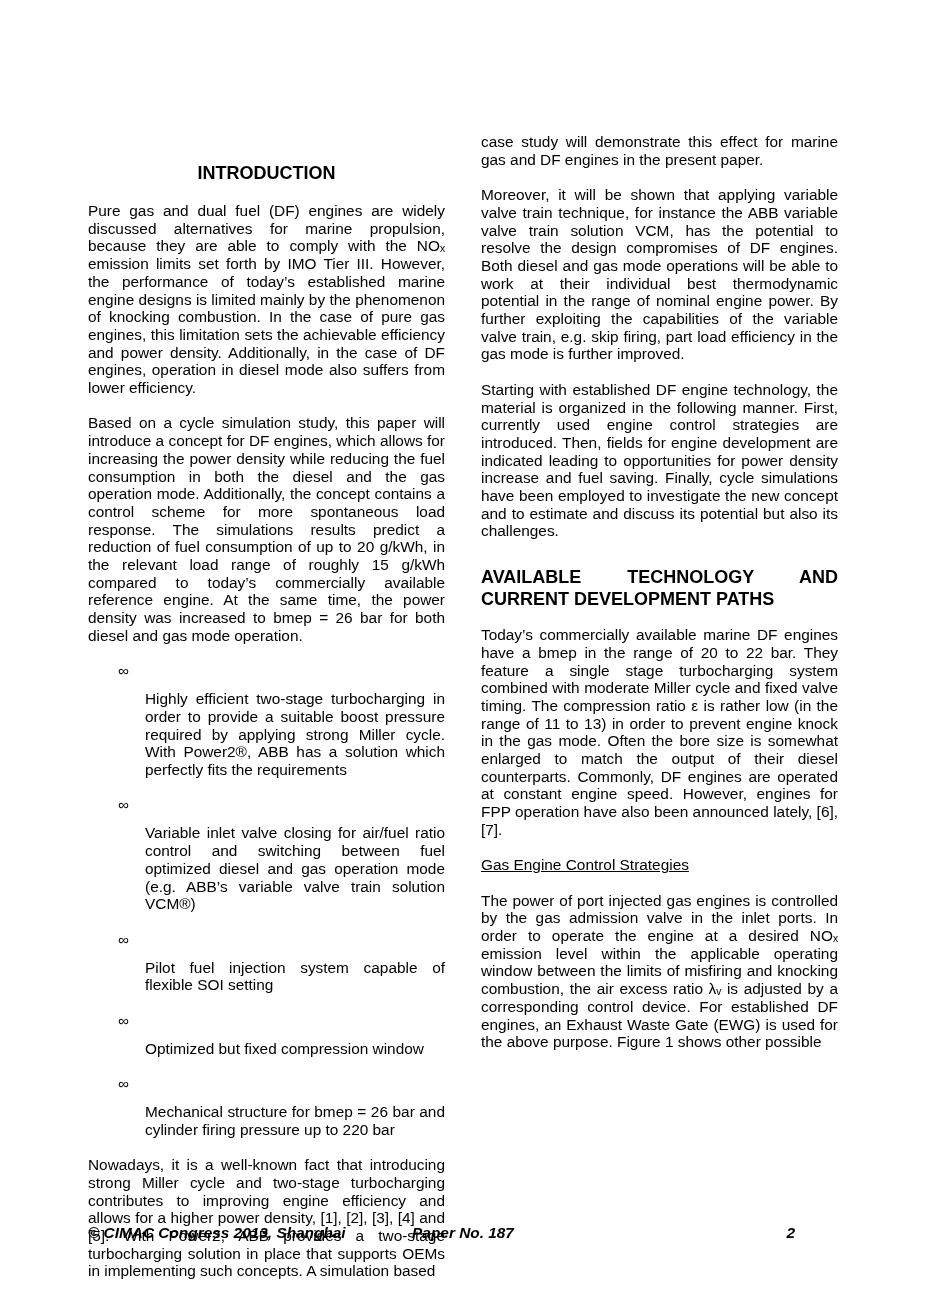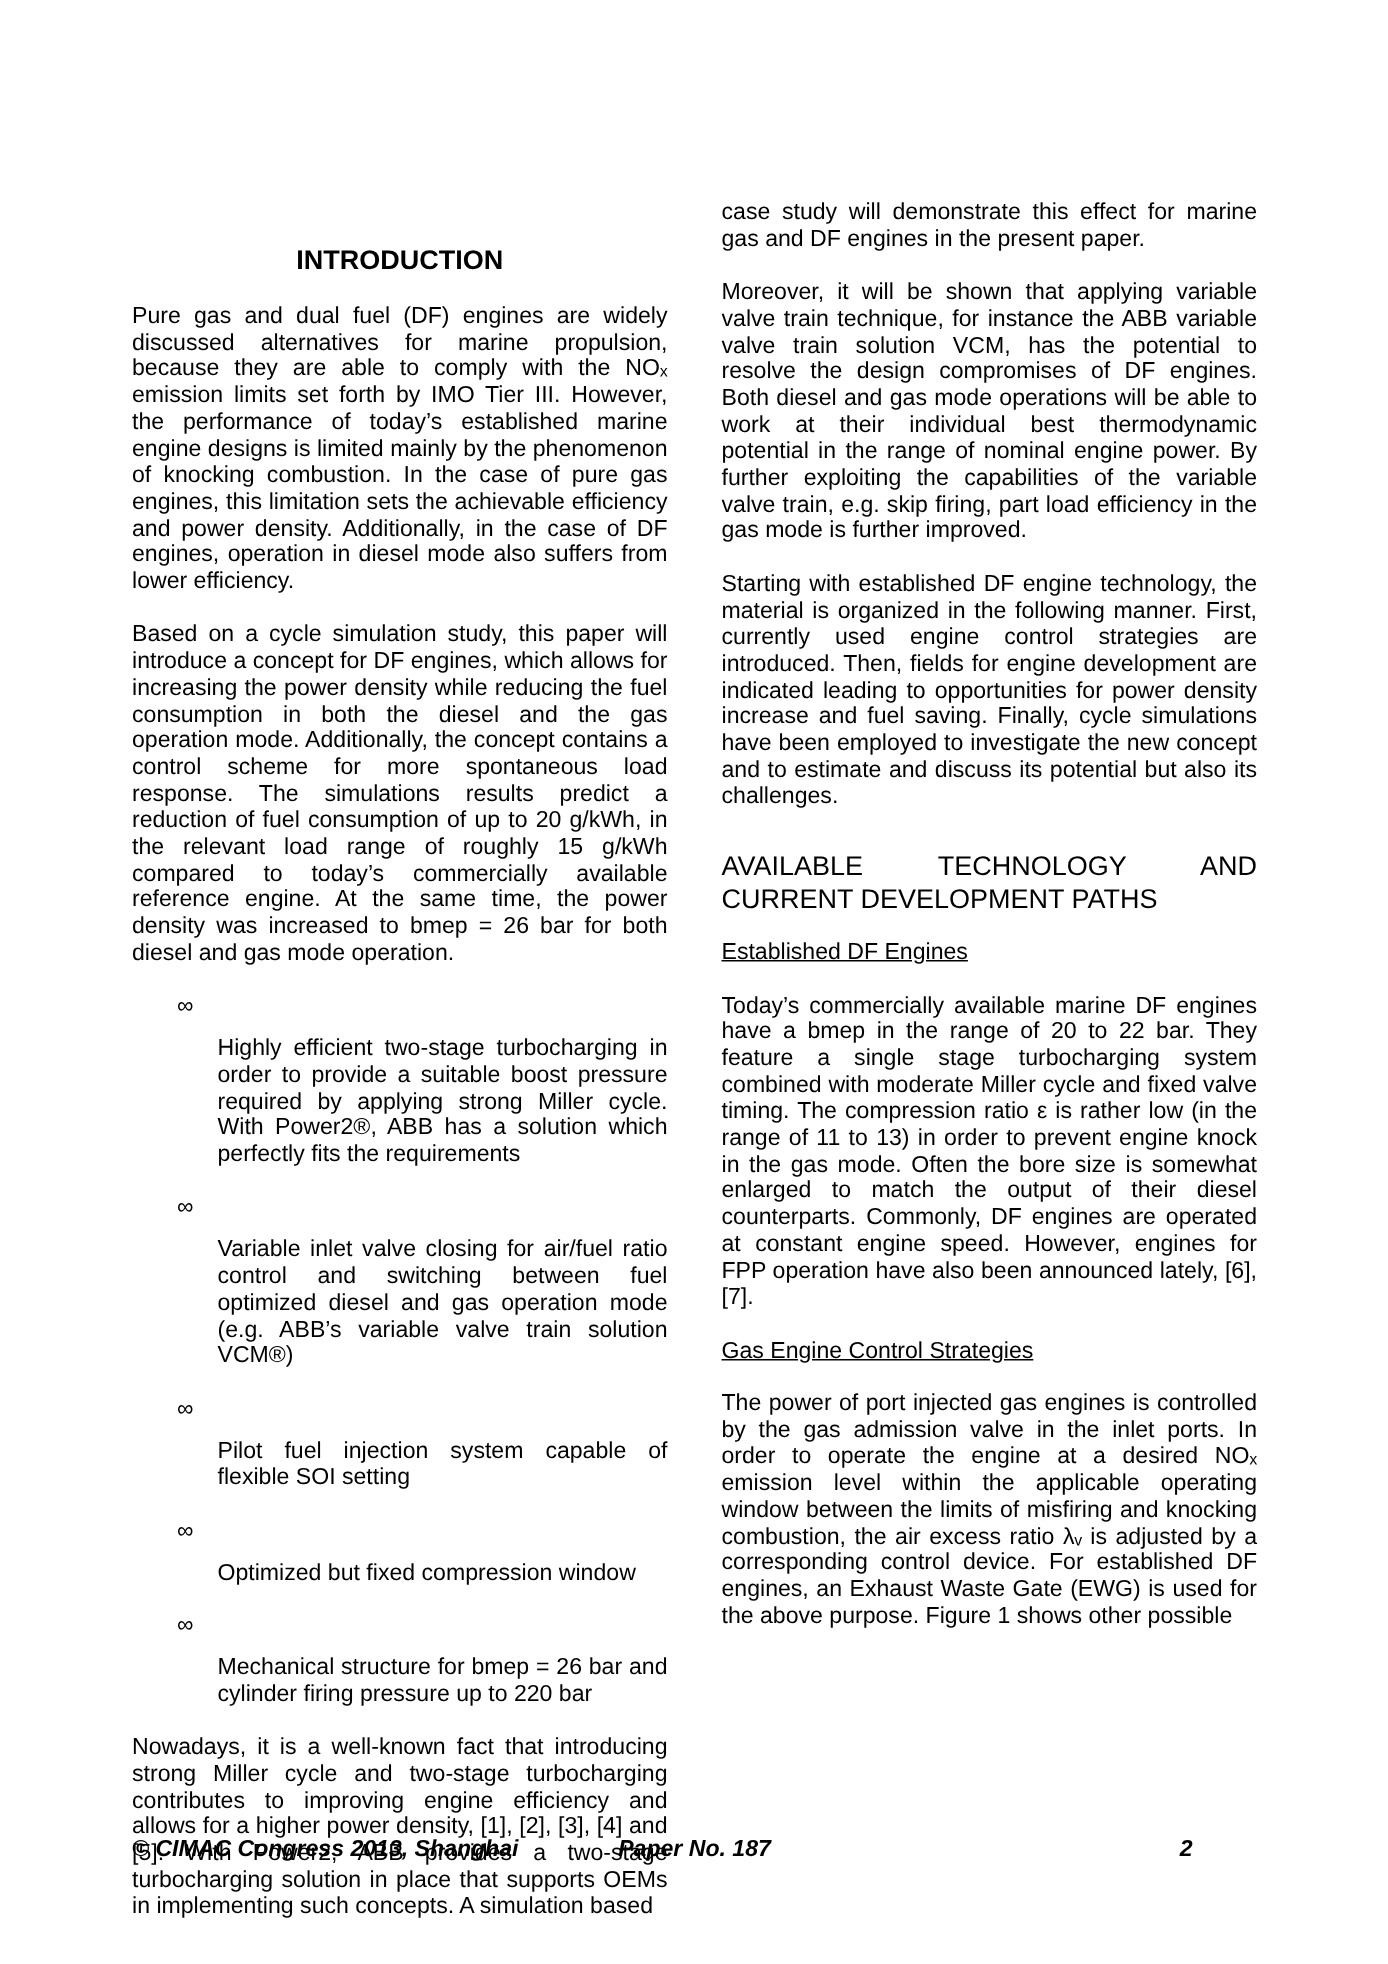--- a/index.html
+++ b/index.html
@@ -32,21 +32,21 @@
   .intro-heading {
     font-size: 18px;
     line-height: 21px;
     font-weight: bold;
     text-align: center;
     margin: 30px 0 18px 0;
   }
   .section-heading {
     font-size: 18px;
     line-height: 22px;
-    font-weight: normal;
+    font-weight: bold;
     text-align: justify;
     margin: 26px 0 16px 0;
   }
   .sub-heading {
     font-size: 15.4px;
     line-height: 17.7px;
     font-weight: normal;
     text-decoration: underline;
     margin: 8px 0 17.7px 0;
   }
@@ -111,21 +111,20 @@
       <p>Nowadays, it is a well-known fact that introducing strong Miller cycle and two-stage turbocharging contributes to improving engine efficiency and allows for a higher power density, [1], [2], [3], [4] and [5]. With Power2, ABB provides a two-stage turbocharging solution in place that supports OEMs in implementing such concepts. A simulation based</p>
     </div>
 
     <div class="col">
       <p>case study will demonstrate this effect for marine gas and DF engines in the present paper.</p>
       <p>Moreover, it will be shown that applying variable valve train technique, for instance the ABB variable valve train solution VCM, has the potential to resolve the design compromises of DF engines. Both diesel and gas mode operations will be able to work at their individual best thermodynamic potential in the range of nominal engine power. By further exploiting the capabilities of the variable valve train, e.g. skip firing, part load efficiency in the gas mode is further improved.</p>
       <p>Starting with established DF engine technology, the material is organized in the following manner. First, currently used engine control strategies are introduced. Then, fields for engine development are indicated leading to opportunities for power density increase and fuel saving. Finally, cycle simulations have been employed to investigate the new concept and to estimate and discuss its potential but also its challenges.</p>
 
       <h2 class="section-heading">AVAILABLE TECHNOLOGY AND CURRENT DEVELOPMENT PATHS</h2>
 
-      <h3 class="sub-heading">Established DF Engines</h3>
       <p>Today’s commercially available marine DF engines have a bmep in the range of 20 to 22 bar. They feature a single stage turbocharging system combined with moderate Miller cycle and fixed valve timing. The compression ratio ε is rather low (in the range of 11 to 13) in order to prevent engine knock in the gas mode. Often the bore size is somewhat enlarged to match the output of their diesel counterparts. Commonly, DF engines are operated at constant engine speed. However, engines for FPP operation have also been announced lately, [6], [7].</p>
 
       <h3 class="sub-heading">Gas Engine Control Strategies</h3>
       <p>The power of port injected gas engines is controlled by the gas admission valve in the inlet ports. In order to operate the engine at a desired NOₓ emission level within the applicable operating window between the limits of misfiring and knocking combustion, the air excess ratio λᵥ is adjusted by a corresponding control device. For established DF engines, an Exhaust Waste Gate (EWG) is used for the above purpose. Figure 1 shows other possible</p>
     </div>
 
   </div>
 
   <div class="footer">
     <span class="f-left">© CIMAC Congress 2013, Shanghai</span>

